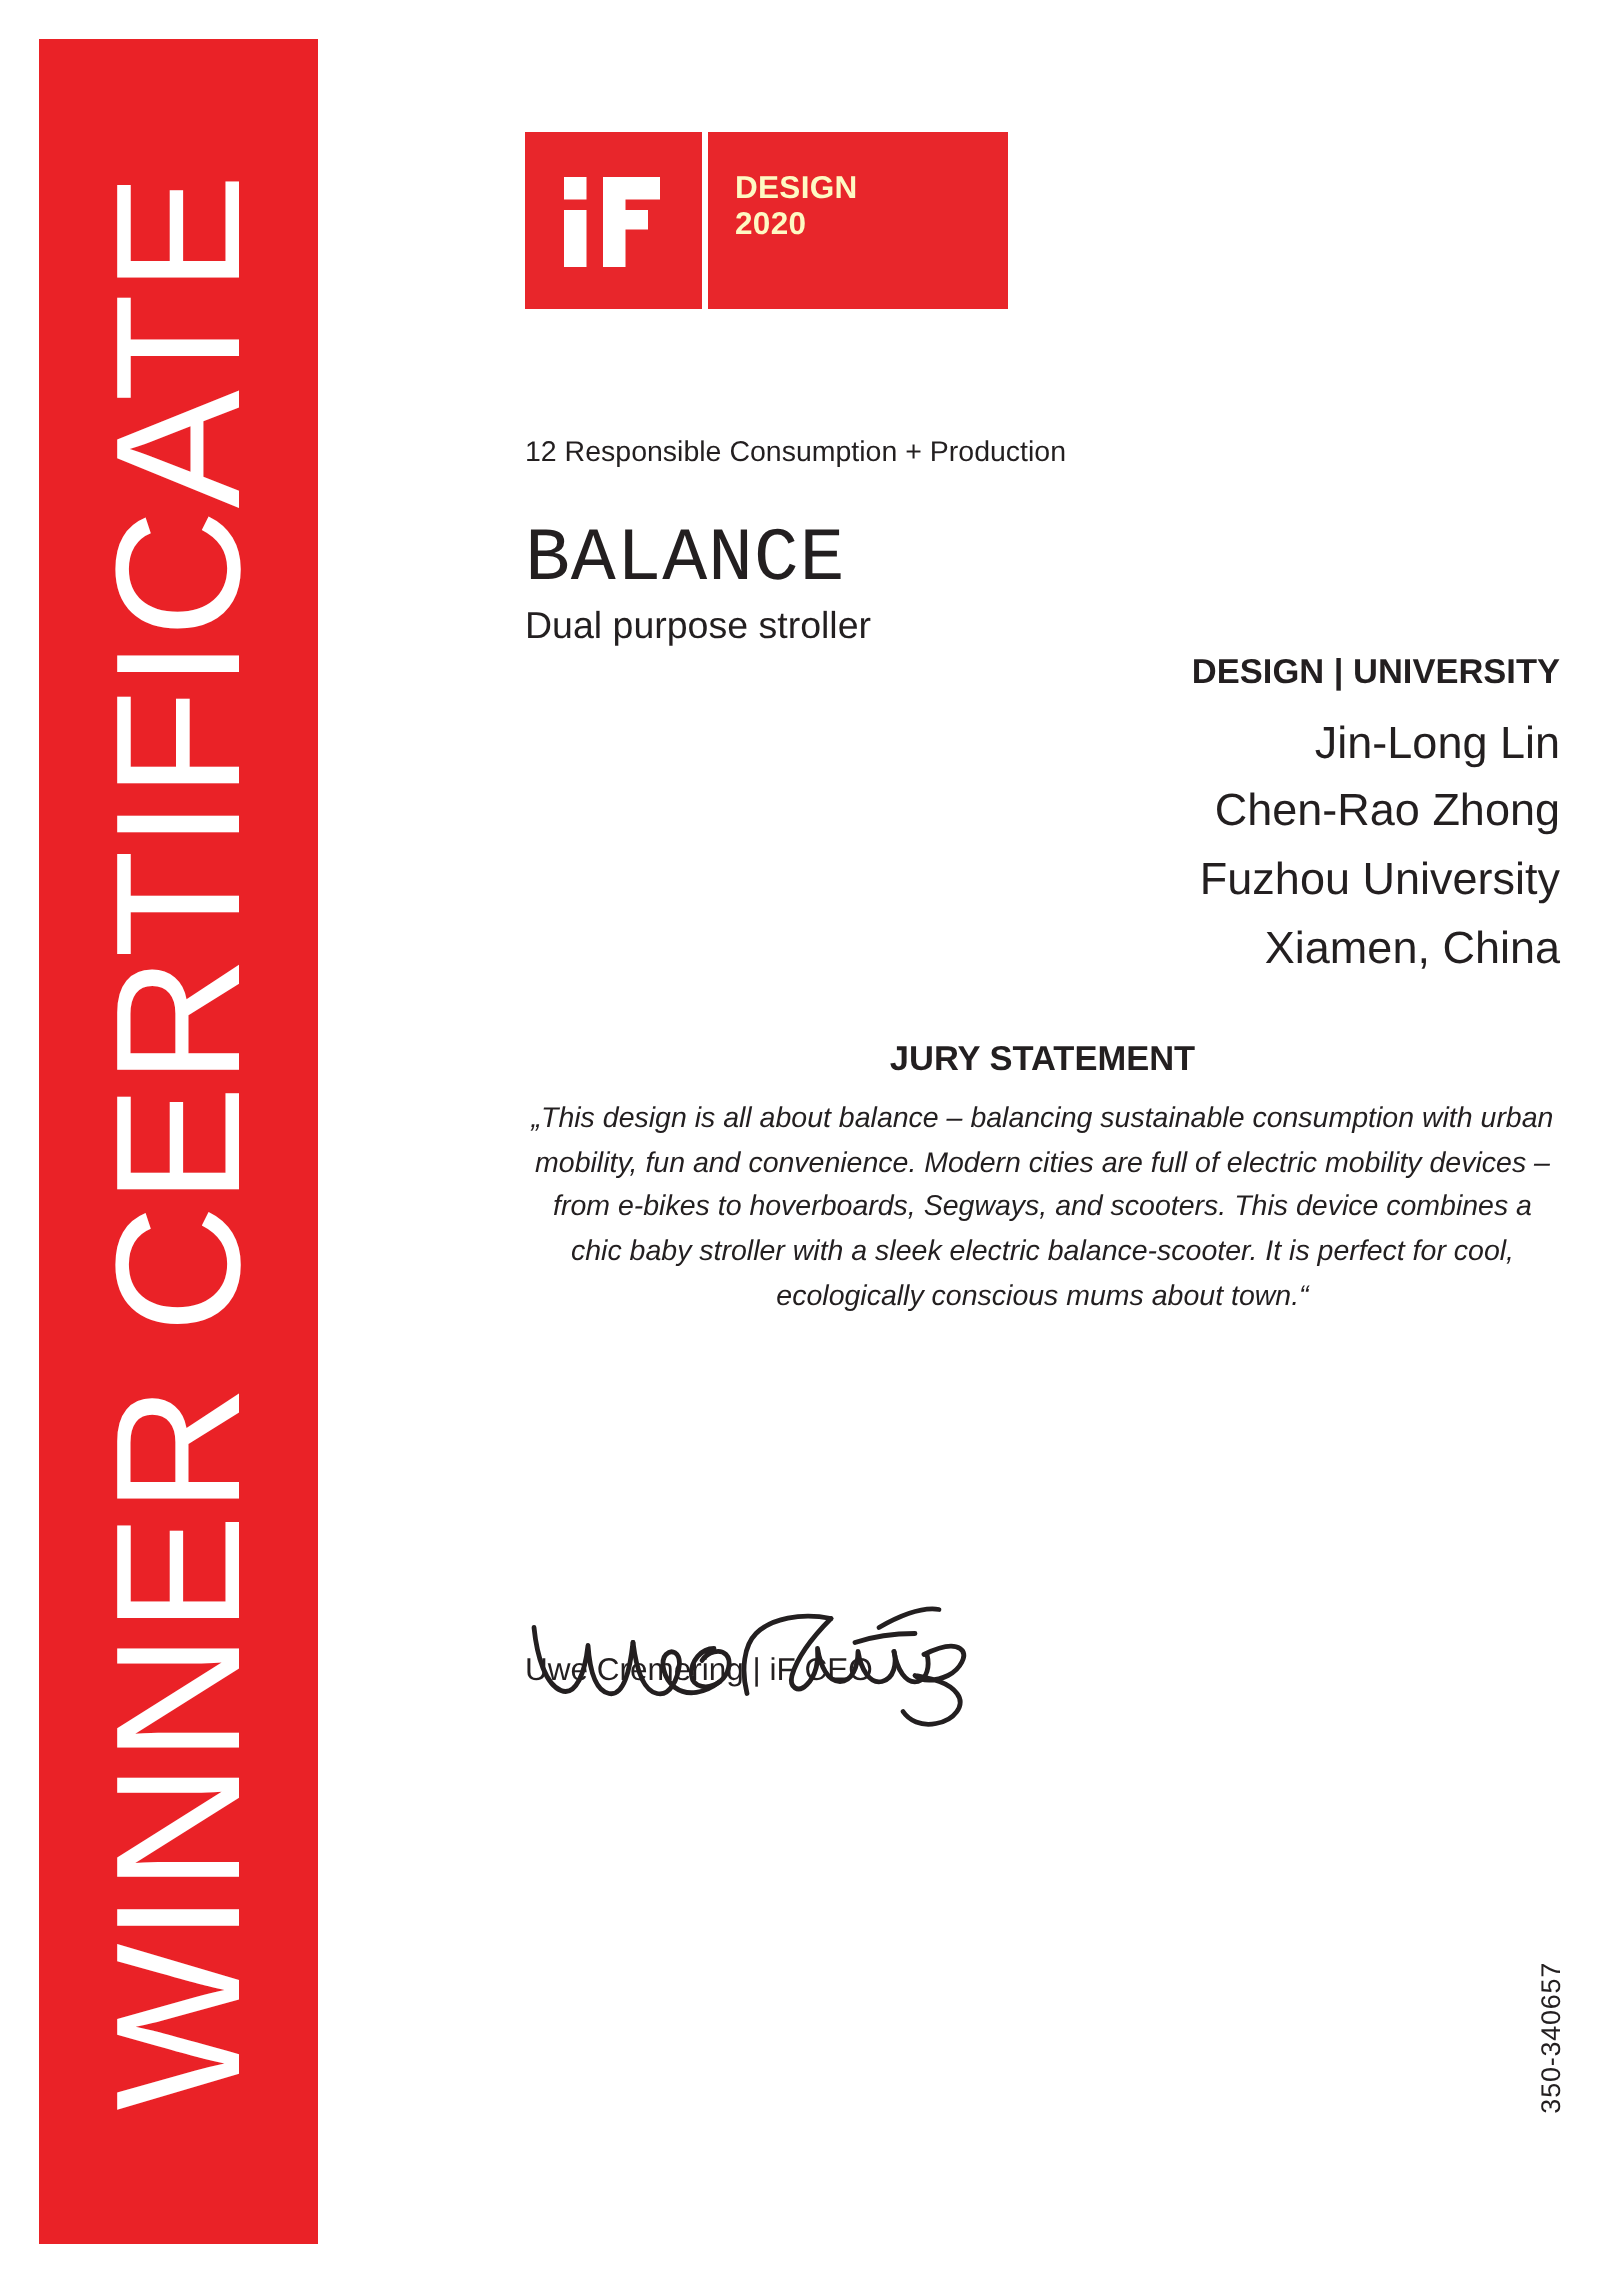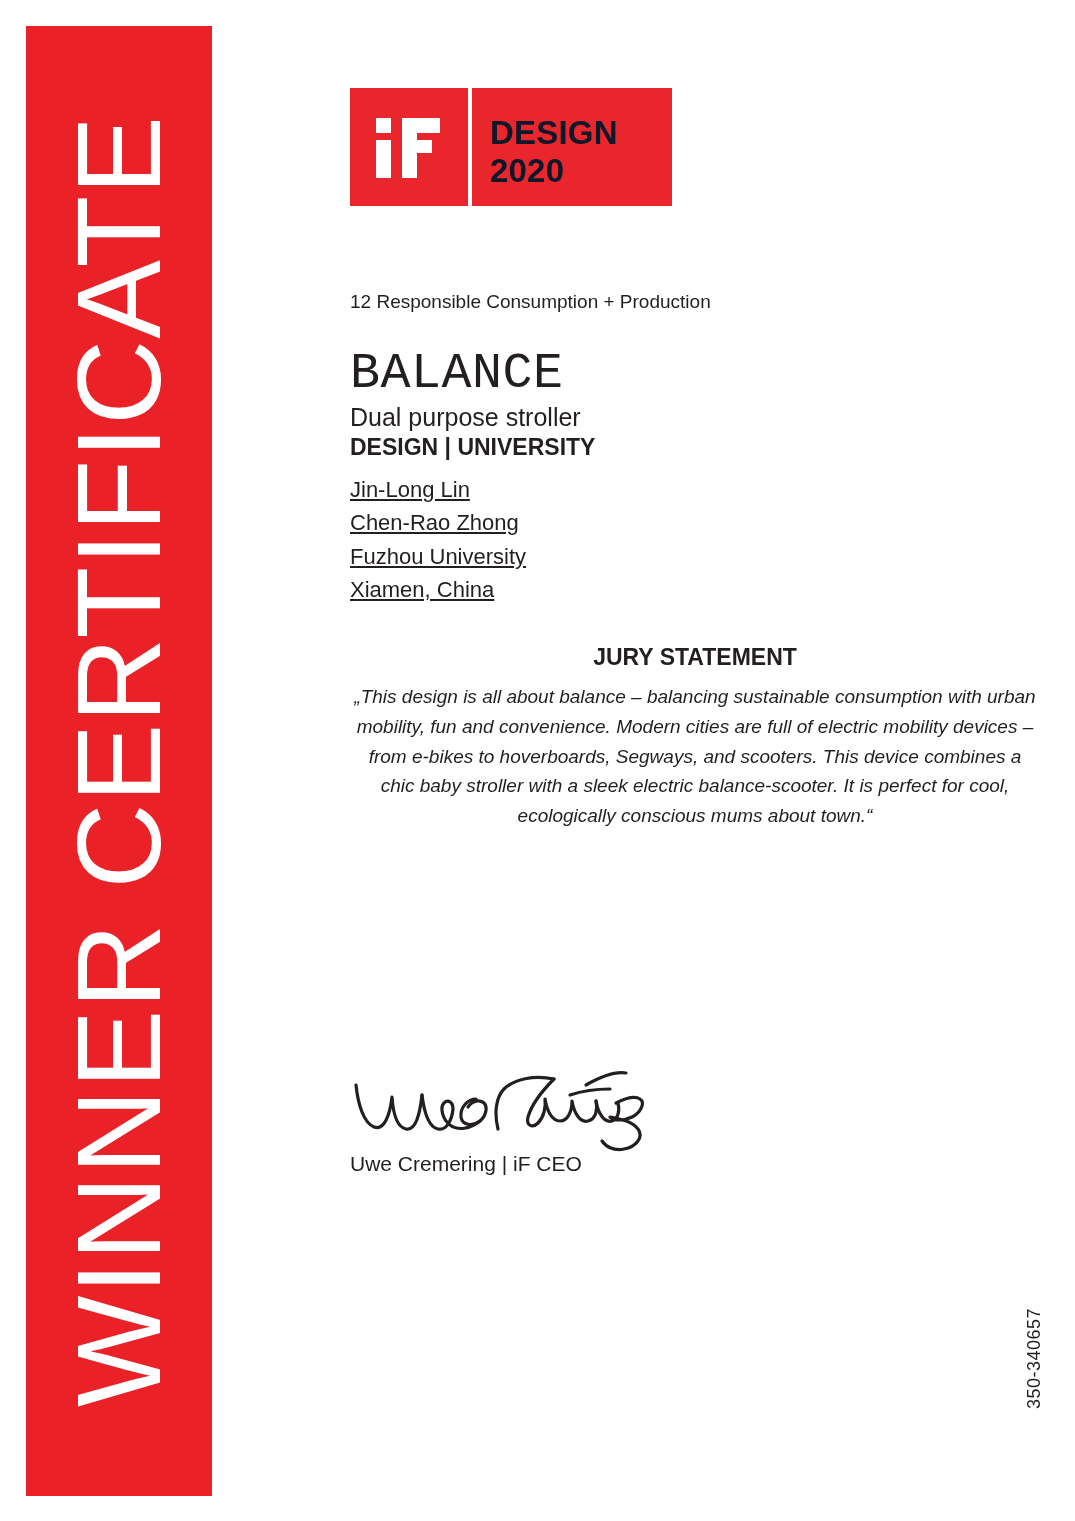--- a/index.html
+++ b/index.html
@@ -96,23 +96,23 @@
     height: 13px;
     background: #ffffff;
   }
   .logo-divider {
     width: 4px;
     background: #ffffff;
     flex: none;
   }
   .logo-text {
     flex: 1;
-    color: #0f172a;
+    color: #fef9c3;
     padding: 26px 0 0 18px;
-    font-size: 33px;
+    font-size: 21px;
     line-height: 1.16;
     font-weight: bold;
     letter-spacing: 0.2px;
   }
 
   
   .content {
     position: absolute;
     left: 350px;
     top: 290px;
@@ -137,27 +137,27 @@
     line-height: 1.25;
     font-weight: 400;
   }
   .section-heading {
     font-size: 23px;
     font-weight: bold;
     line-height: 1.3;
     margin-bottom: 10px;
   }
   .credit-line {
-    font-size: 22px;
+    font-size: 30px;
     line-height: 1.52;
     font-weight: 400;
-    text-decoration: underline;
   }
   .credits {
     margin-bottom: 36px;
+    text-align: right;
   }
   .jury-block {
     margin-top: 4px;
     text-align: center;
   }
   .jury-text {
     font-size: 19px;
     line-height: 1.56;
     font-style: italic;
     font-weight: 400;
@@ -172,21 +172,21 @@
     top: 1055px;
     width: 310px;
     height: 110px;
   }
   .signature svg {
     display: block;
   }
   .signature-name {
     position: absolute;
     left: 350px;
-    top: 1150px;
+    top: 1100px;
     font-size: 21px;
     font-weight: 400;
     line-height: 1.3;
   }
 
   
   .ref-code {
     position: absolute;
     right: 30px;
     bottom: 112px;

